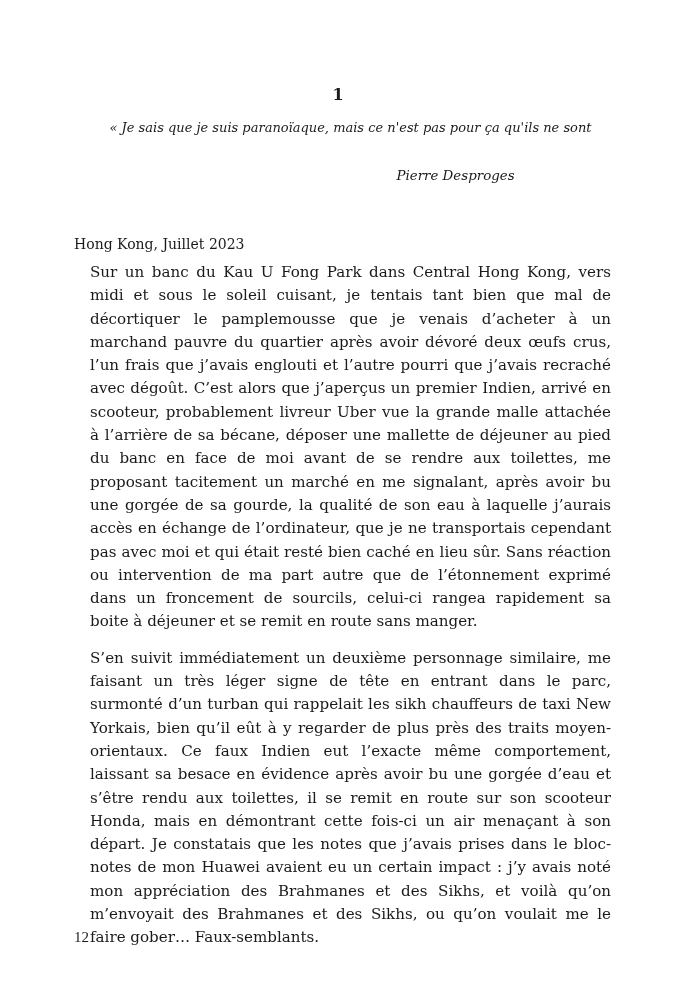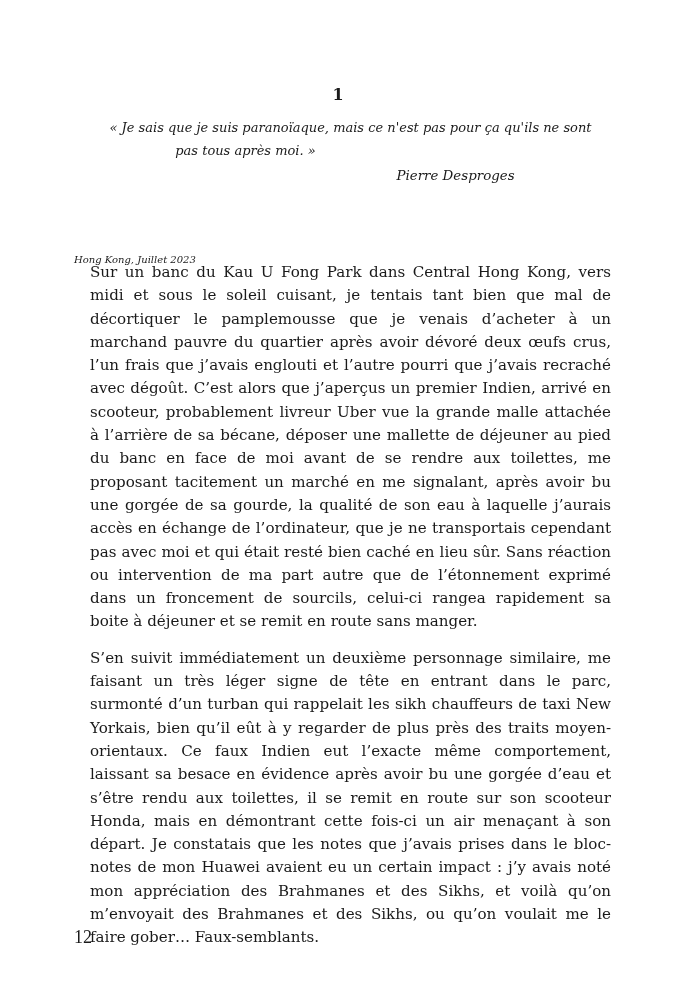--- a/index.html
+++ b/index.html
@@ -52,57 +52,55 @@
       top: 165px;
       left: 300px;
       width: 311px;
       text-align: center;
       font-style: italic;
       font-size: 13.4px;
       line-height: 22px;
     }
     .place-date {
       position: absolute;
-      top: 248px;
+      top: 232px;
       left: 74px;
-      font-style: italic;
-      font-size: 10px;
+      font-size: 14px;
       line-height: 24px;
     }
     .body-text {
       position: absolute;
       top: 261px;
       left: 74px;
       width: 537px;
       font-size: 15.1px;
       line-height: 23.3px;
       text-align: justify;
       hyphens: manual;
     }
     .body-text p {
       margin: 0 0 13px 16px;
     }
     .page-number {
       position: absolute;
       top: 926px;
       left: 74px;
       font-family: "Liberation Serif", serif;
-      font-size: 18px;
+      font-size: 15px;
       line-height: 22px;
     }
   </style>
 </head>
 <body>
 
 <div class="page">
   <div class="chapter-number">1</div>
 
   <div class="epigraph">
     <span class="quote-line">« Je sais que je suis paranoïaque, mais ce n'est pas pour ça qu'ils ne sont</span>
-    <span class="quote-line second">pas tous après moi. »</span>
   </div>
 
   <div class="attribution">Pierre Desproges</div>
 
   <div class="place-date">Hong Kong, Juillet 2023</div>
 
   <div class="body-text">
     <p>Sur un banc du Kau U Fong Park dans Central Hong Kong, vers midi et sous le soleil cuisant, je tentais tant bien que mal de décortiquer le pamplemousse que je venais d’acheter à un marchand pauvre du quartier après avoir dévoré deux œufs crus, l’un frais que j’avais englouti et l’autre pourri que j’avais recraché avec dégoût. C’est alors que j’aperçus un premier Indien, arrivé en scooteur, probablement livreur Uber vue la grande malle attachée à l’arrière de sa bécane, déposer une mallette de déjeuner au pied du banc en face de moi avant de se rendre aux toilettes, me proposant tacitement un marché en me signalant, après avoir bu une gorgée de sa gourde, la qualité de son eau à laquelle j’aurais accès en échange de l’ordinateur, que je ne transportais cependant pas avec moi et qui était resté bien caché en lieu sûr. Sans réaction ou intervention de ma part autre que de l’étonnement exprimé dans un froncement de sourcils, celui-ci rangea rapidement sa boite à déjeuner et se remit en route sans manger.</p>
     <p>S’en suivit immédiatement un deuxième personnage similaire, me faisant un très léger signe de tête en entrant dans le parc, surmonté d’un turban qui rappelait les sikh chauffeurs de taxi New Yorkais, bien qu’il eût à y regarder de plus près des traits moyen-orientaux. Ce faux Indien eut l’exacte même comportement, laissant sa besace en évidence après avoir bu une gorgée d’eau et s’être rendu aux toilettes, il se remit en route sur son scooteur Honda, mais en démontrant cette fois-ci un air menaçant à son départ. Je constatais que les notes que j’avais prises dans le bloc-notes de mon Huawei avaient eu un certain impact : j’y avais noté mon appréciation des Brahmanes et des Sikhs, et voilà qu’on m’envoyait des Brahmanes et des Sikhs, ou qu’on voulait me le faire gober… Faux-semblants.</p>
   </div>

